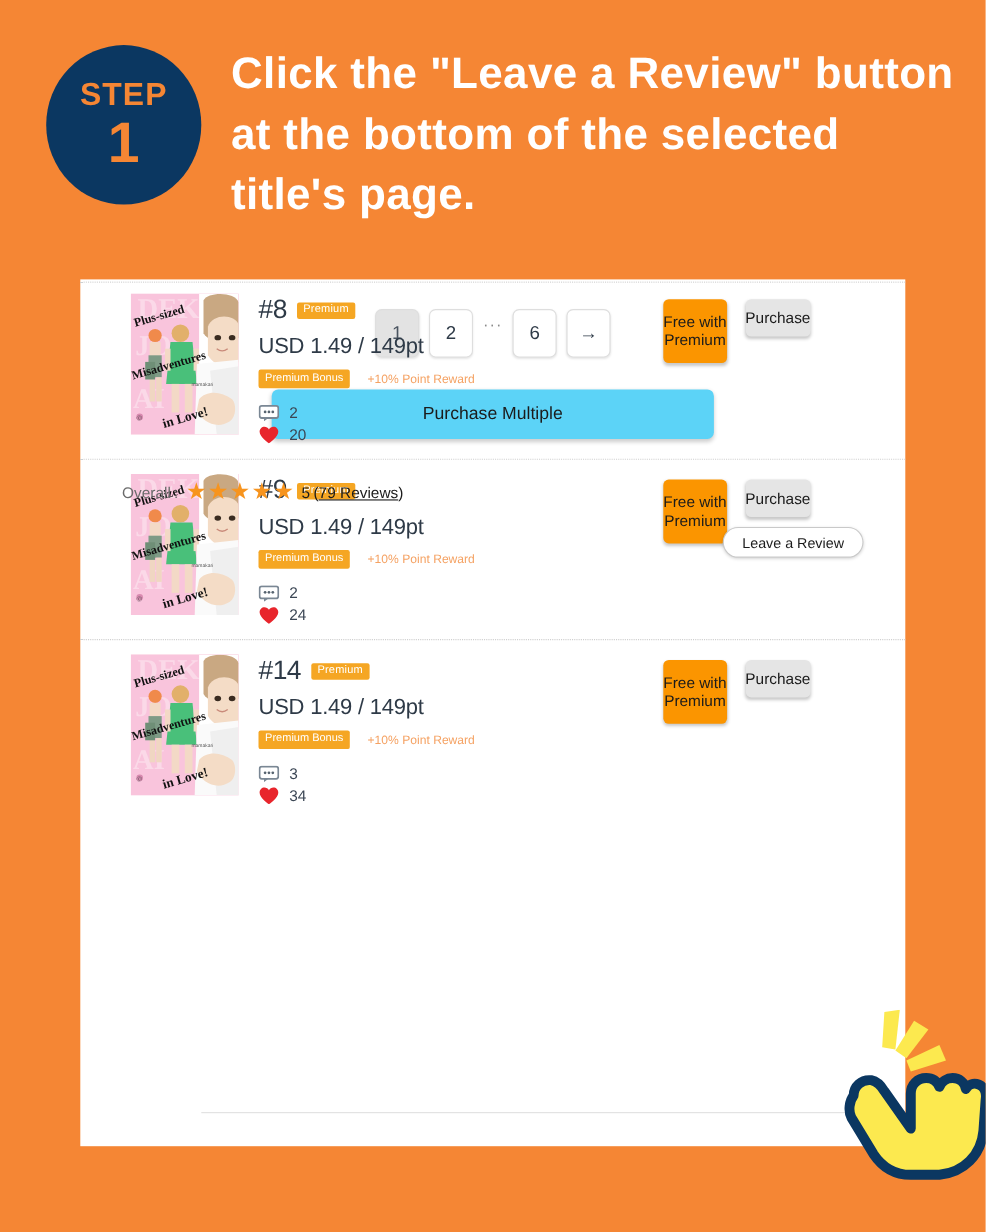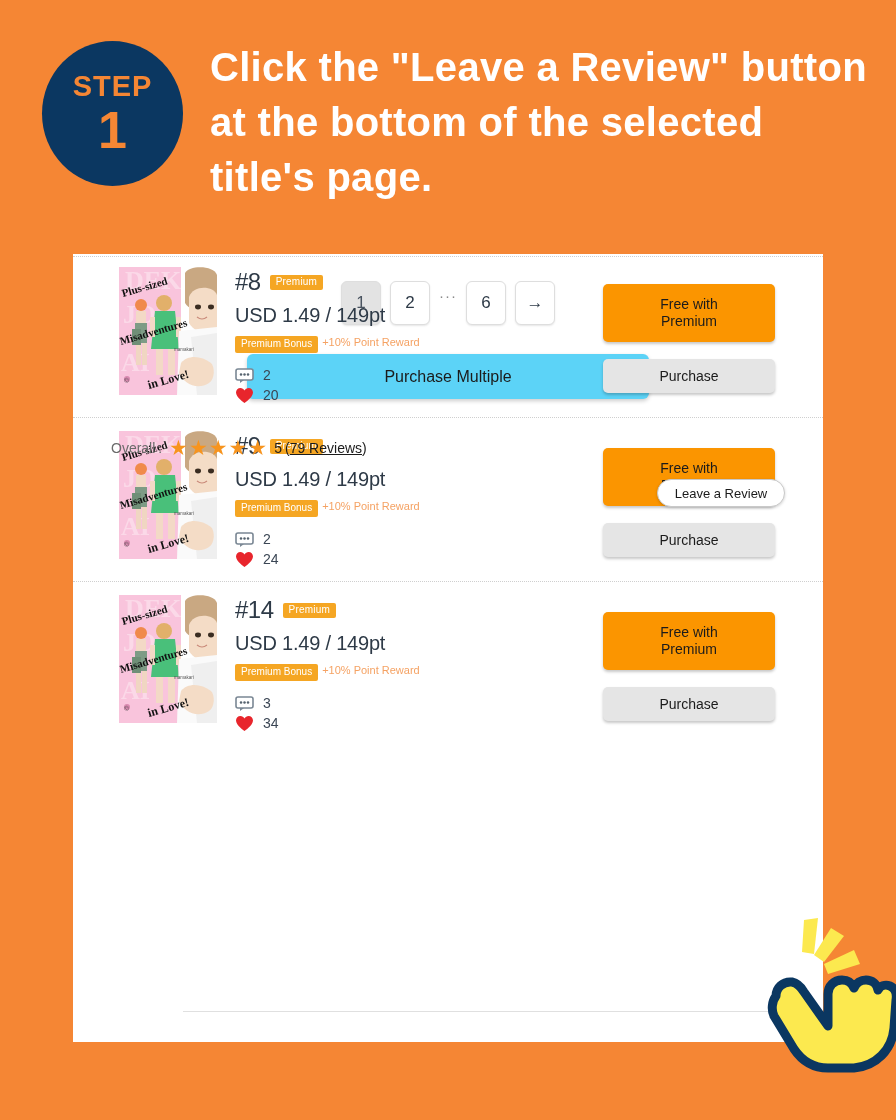--- a/index.html
+++ b/index.html
@@ -133,21 +133,22 @@
     letter-spacing: 0.2px;
   }
   .vol-price {
     font-size: 20px;
     color: #2E3A47;
     margin-top: 8px;
     letter-spacing: -0.2px;
   }
   .bonus-line {
     display: flex;
-    gap: 4px;
+    align-items: center;
+    gap: 16px;
     margin-top: 9px;
   }
   .badge-bonus {
     background: #F5A623;
     color: #FFFFFF;
     font-size: 10px;
     padding: 3px 6px 4px 6px;
     border-radius: 2px;
     line-height: 1;
   }
@@ -168,23 +169,22 @@
     font-size: 14px;
     color: #3B4654;
   }
   .icon-comment { display:block; }
   .icon-heart { display:block; }
 
   .vol-actions {
     flex: 0 0 auto;
     width: 172px;
     margin-right: 48px;
-    margin-top: 20px;
-    display: flex;
-    flex-direction: column;
+    margin-top: 8px;
+    display: flex;
     gap: 17px;
   }
   .btn {
     display: flex;
     align-items: center;
     justify-content: center;
     text-align: center;
     border: none;
     border-radius: 5px;
     font-family: "Liberation Sans", sans-serif;

